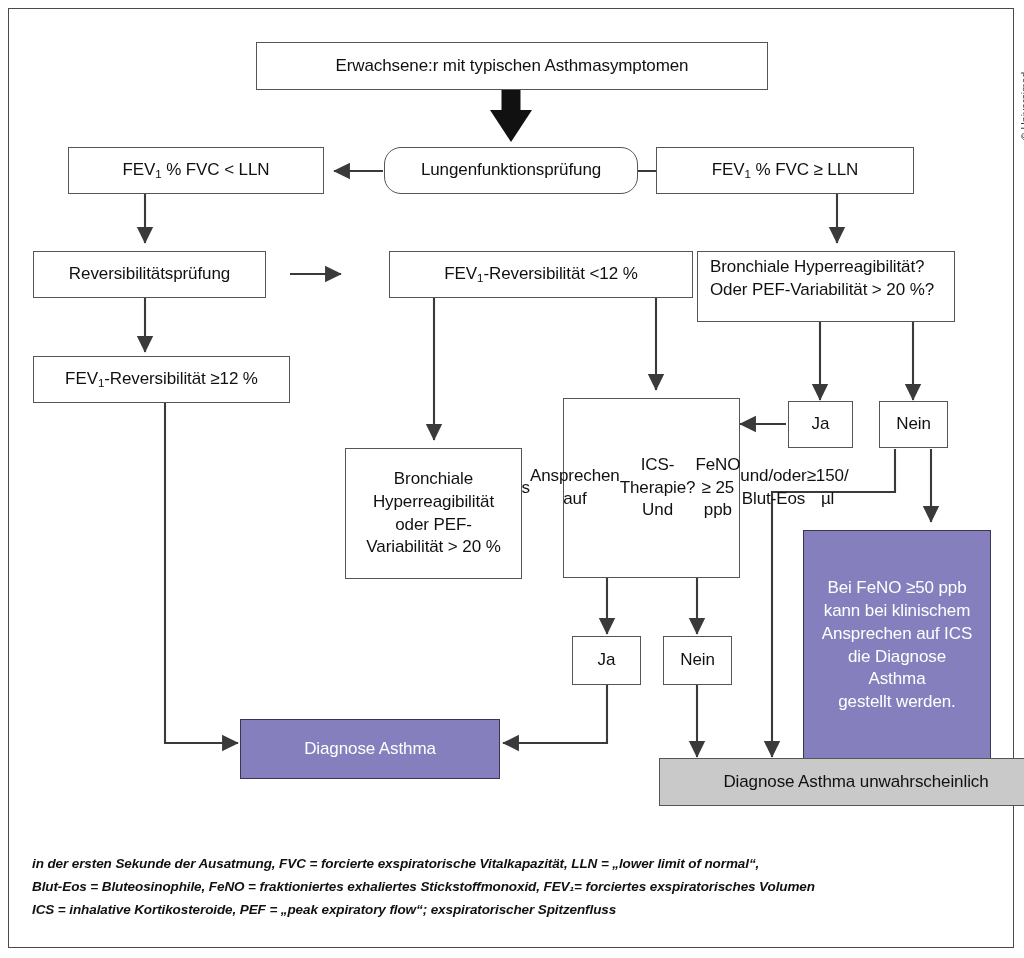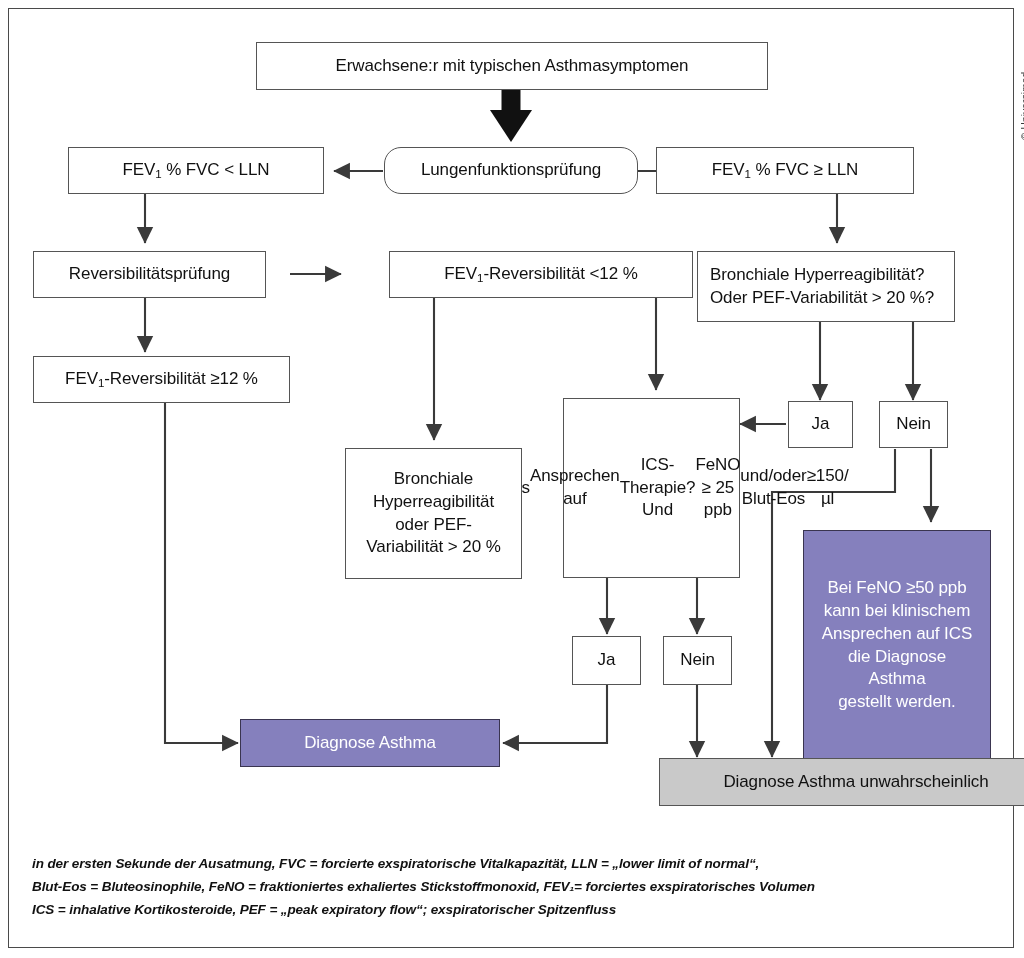--- a/index.html
+++ b/index.html
@@ -180,21 +180,21 @@
   <div class="node" style="left:33px; top:251px; width:233px; height:47px;">
     <span>Reversibilitätsprüfung</span>
   </div>
 
   <div class="node" style="left:345px; top:251px; width:304px; height:47px;margin-left:44px;">
     <span>
       <span>FEV</span><sub>1</sub><span>-Reversibilität &lt;12 %</span>
     </span>
   </div>
 
-  <div class="node multi" style="left:697px; top:251px; width:258px; height:71px; flex-direction:column; justify-content:center; align-items:flex-start; padding-left:12px;">
+  <div class="node multi" style="left:697px; top:251px; width:258px; height:71px; flex-direction:column; justify-content:flex-start; align-items:flex-start; padding-left:12px;">
     <span>Bronchiale Hyperreagibilität?</span>
     <span>Oder PEF-Variabilität &gt; 20 %?</span>
   </div>
 
   <div class="node" style="left:33px; top:356px; width:257px; height:47px;">
     <span>
       <span>FEV</span><sub>1</sub><span>-Reversibilität ≥12 %</span>
     </span>
   </div>
 
@@ -231,21 +231,21 @@
   </div>
 
   <div class="node" style="left:572px; top:636px; width:69px; height:49px;">
     <span>Ja</span>
   </div>
 
   <div class="node" style="left:663px; top:636px; width:69px; height:49px;">
     <span>Nein</span>
   </div>
 
-  <div class="node purple" style="left:240px; top:719px; width:260px; height:48px;">
+  <div class="node purple" style="left:240px; top:719px; width:260px; height:60px;">
     <span>Diagnose Asthma</span>
   </div>
 
   <div class="node grey" style="left:659px; top:758px; width:394px; height:48px;">
     <span>Diagnose Asthma unwahrscheinlich</span>
   </div>
 
   <div id="copyright-wrap">
     <div id="copyright">© Universimed</div>
   </div>

